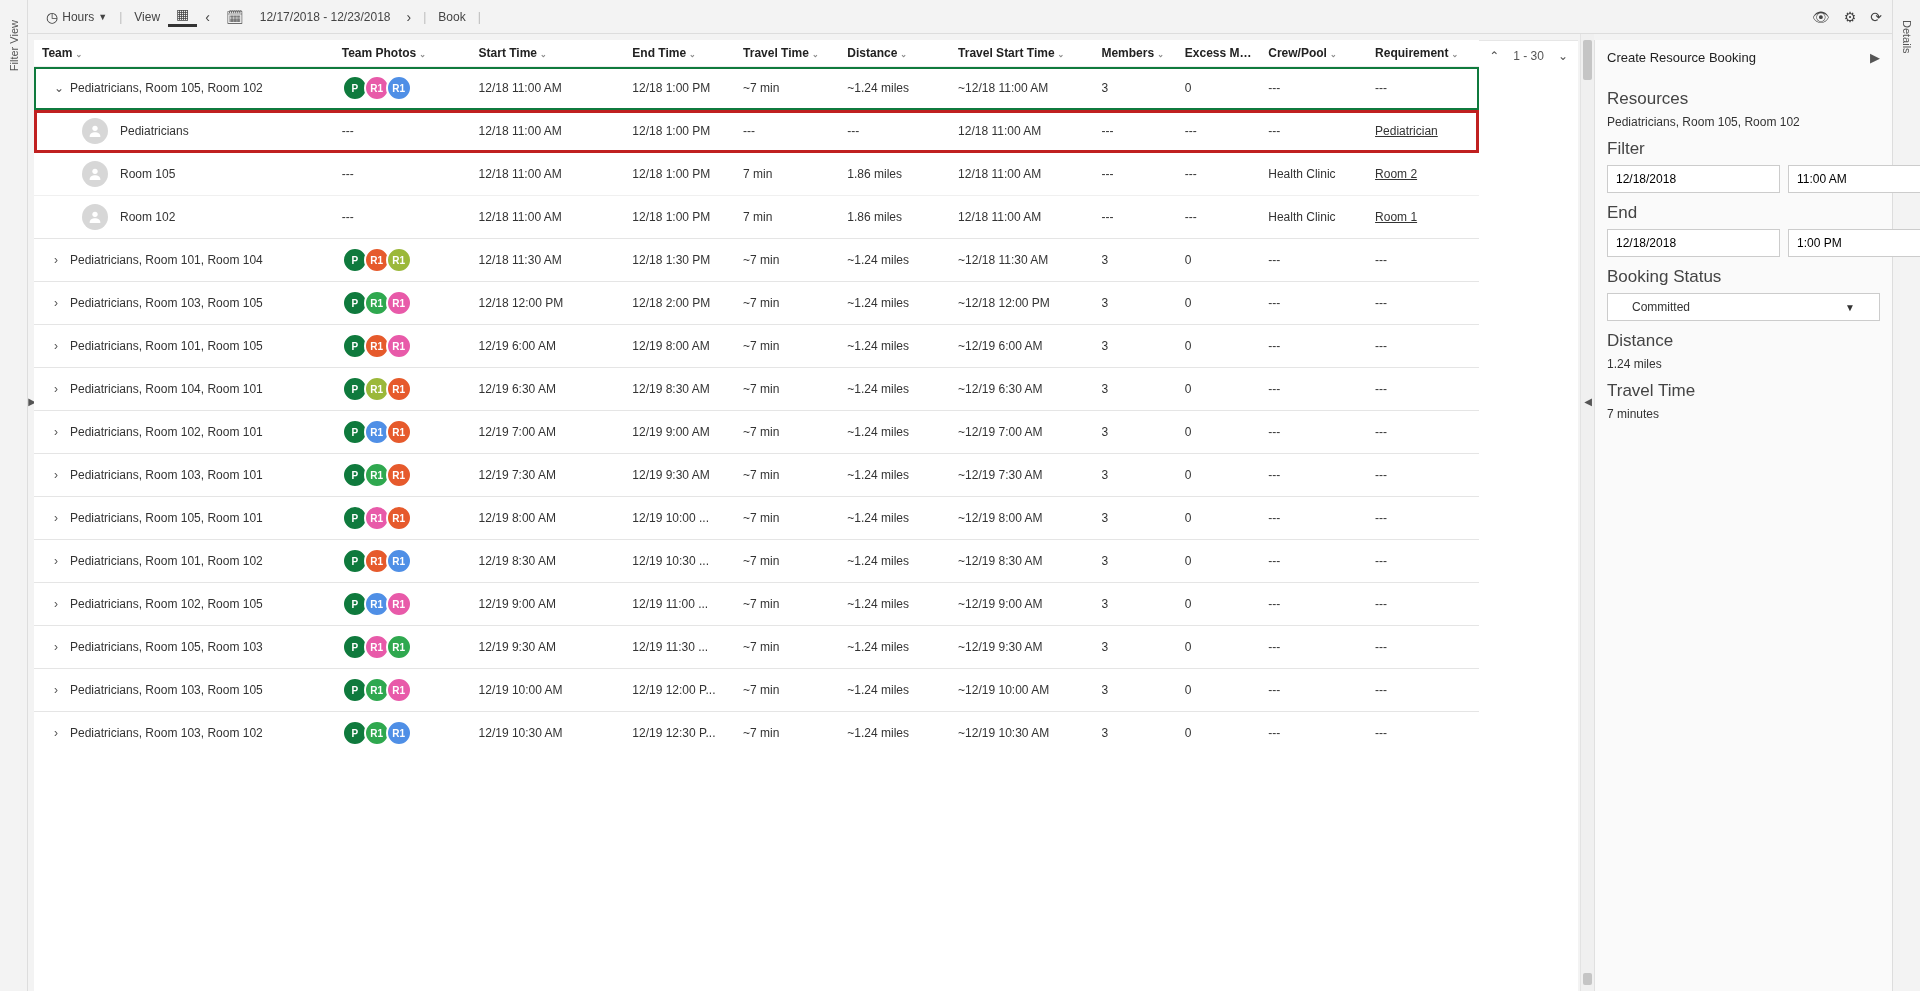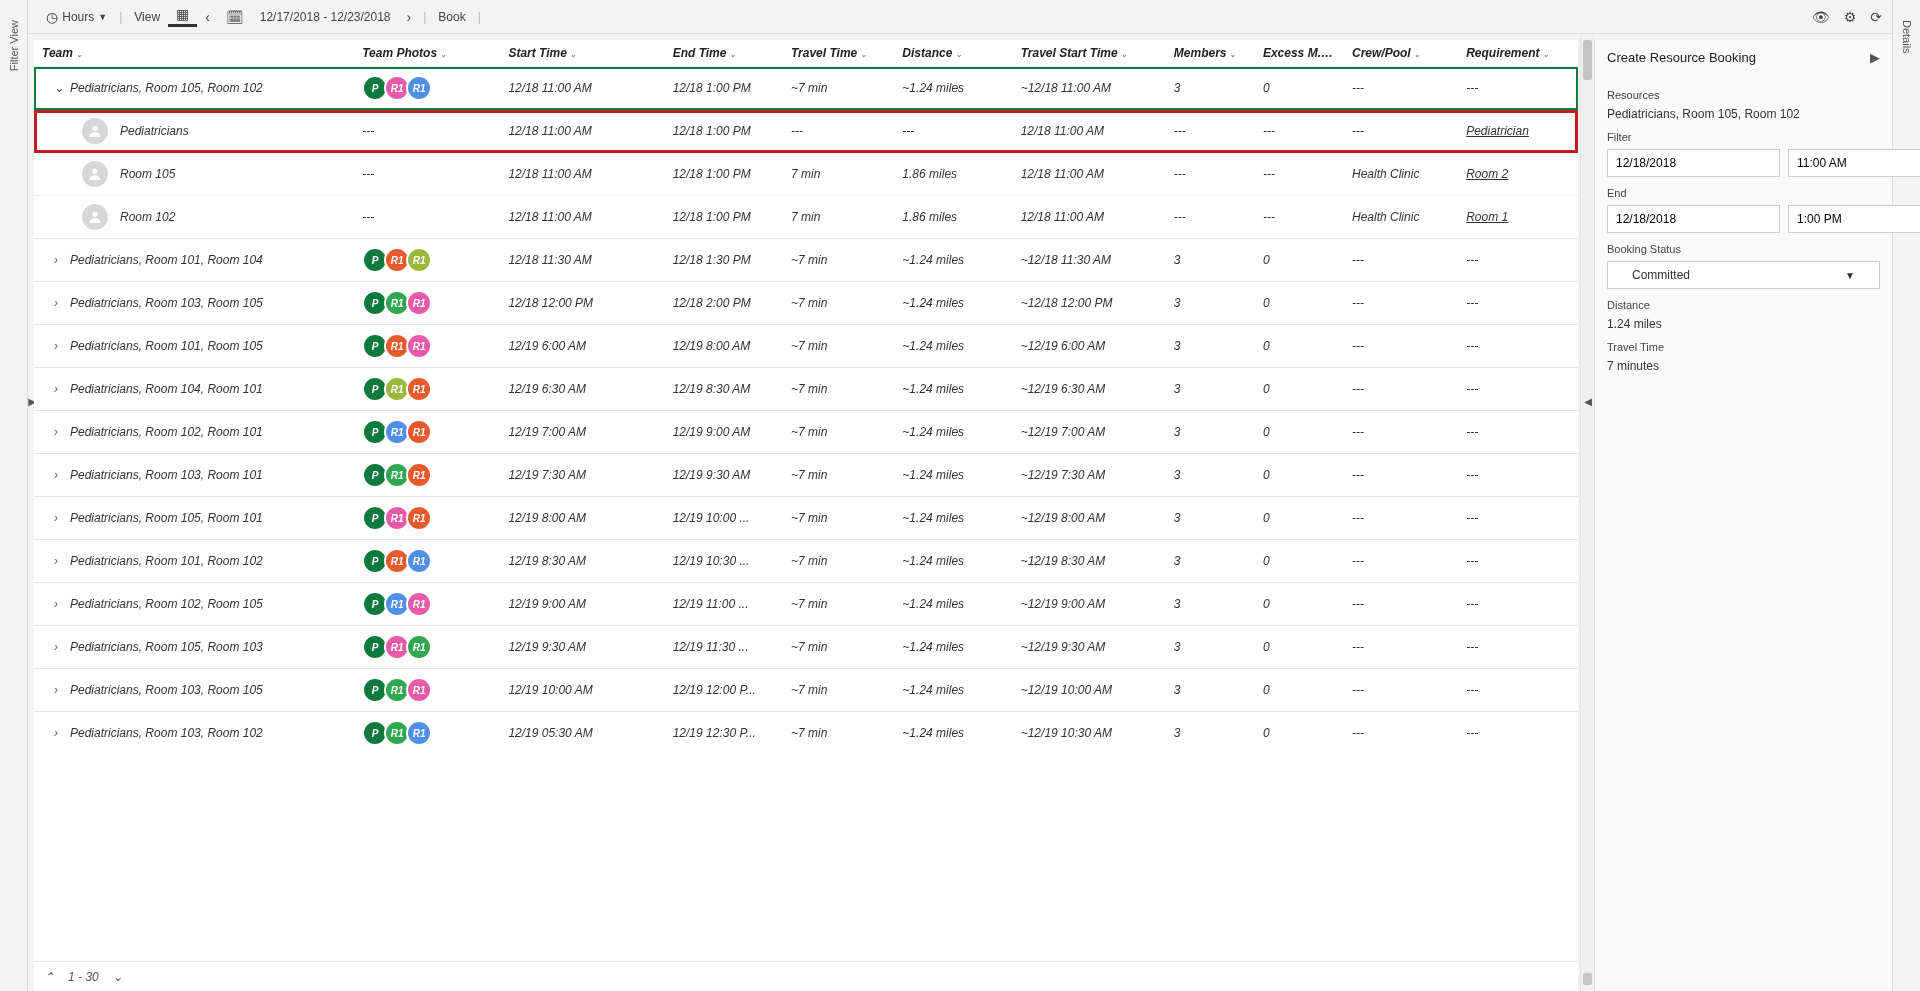--- a/index.html
+++ b/index.html
@@ -21,21 +21,21 @@
 .toolbar .tb-item { padding: 0 8px; cursor: pointer; display: flex; align-items: center; gap: 4px; }
 .toolbar .sep { color: #bbb; padding: 0 4px; }
 .toolbar .active-view { border-bottom: 3px solid #333; padding-bottom: 2px; }
 .toolbar-right { margin-left: auto; display: flex; gap: 14px; }
 .tb-icon { font-size: 14px; }
 
 
 .content { flex: 1; display: flex; position: relative; }
 
 
-.grid-wrap { flex: 1; display: flex; flex-direction: column; background: #fff; margin: 6px 2px 0 6px; position: relative; font-style: italic; }
+.grid-wrap { flex: 1; display: flex; flex-direction: row; background: #fff; margin: 6px 2px 0 6px; position: relative; }
 .grid-scroll { flex: 1; overflow-y: auto; overflow-x: hidden; }
 table { width: 100%; border-collapse: collapse; table-layout: fixed; }
 thead th { text-align: left; font-weight: 600; font-size: 12px; padding: 6px 8px; border-bottom: 1px solid #eee; color: #222; white-space: nowrap; overflow: hidden; text-overflow: ellipsis; }
 thead th .sort { font-size: 8px; color: #888; margin-left: 3px; }
 tbody td { padding: 8px 8px; font-size: 12px; border-top: 1px solid #f0f0f0; white-space: nowrap; overflow: hidden; text-overflow: ellipsis; }
 tbody tr.parent td { border-top: 1px solid #e5e5e5; }
 tbody tr.child td { }
 .expand-cell { display: flex; align-items: center; gap: 6px; }
 .caret { width: 10px; display: inline-block; color: #555; cursor: pointer; }
 .indent { display: inline-block; }
@@ -54,21 +54,21 @@
 .pager { height: 30px; border-top: 1px solid #e6e6e6; display: flex; align-items: center; padding: 0 10px; font-size: 12px; color: #555; gap: 14px; }
 
 
 .caption { padding: 8px 10px; font-size: 14px; color: #444; }
 
 
 .right-panel { width: 298px; background: #fafafa; border-left: 1px solid #e0e0e0; margin-top: 6px; display: flex; flex-direction: column; }
 .rp-header { padding: 10px 12px; font-size: 13px; display: flex; align-items: center; color: #222; }
 .rp-header .arrow { margin-left: auto; color: #555; cursor: pointer; }
 .rp-body { padding: 4px 12px 0 12px; font-size: 12px; color: #333; flex: 1; }
-.rp-label { font-size: 11px; color: #444; margin-top: 10px; }
+.rp-label { font-size: 17px; color: #444; margin-top: 10px; }
 .rp-val { font-size: 12px; color: #333; margin-top: 6px; }
 .rp-row { display: flex; gap: 8px; margin-top: 6px; }
 .rp-input { flex: 1; height: 28px; border: 1px solid #ccc; padding: 0 8px; font-size: 12px; background: #fff; }
 .rp-select { width: 100%; height: 28px; border: 1px solid #ccc; padding: 0 24px; font-size: 12px; background: #fff; display: flex; align-items: center; justify-content: space-between; margin-top: 6px; }
 .rp-footer { padding: 10px; display: flex; justify-content: flex-end; }
 .btn-book-exit { height: 28px; padding: 0 12px; background: #eee; border: 1px solid #bbb; font-size: 12px; cursor: pointer; }
 
 
 .split-handle { position: absolute; top: 360px; width: 12px; height: 14px; font-size: 10px; color: #555; display:flex; align-items:center; justify-content:center; }
 .split-left { left: -2px; }
@@ -554,21 +554,21 @@
                       <span>Pediatricians, Room 103, Room 102</span>
                     </div>
                   </td>
                   <td>
                     <div class="photos">
                       <span class="photo" style="background: rgb(15, 122, 61);">P</span>
                       <span class="photo" style="background: rgb(47, 168, 79);">R1</span>
                       <span class="photo" style="background: rgb(79, 143, 230);">R1</span>
                     </div>
                   </td>
-                  <td>12/19 05:30 AM</td>
+                  <td>12/19 10:30 AM</td>
                   <td>12/19 12:30 P...</td>
                   <td>~7 min</td>
                   <td>~1.24 miles</td>
                   <td>~12/19 10:30 AM</td>
                   <td>3</td>
                   <td>0</td>
                   <td>---</td>
                   <td>---</td>
                 </tr>
               </tbody>

